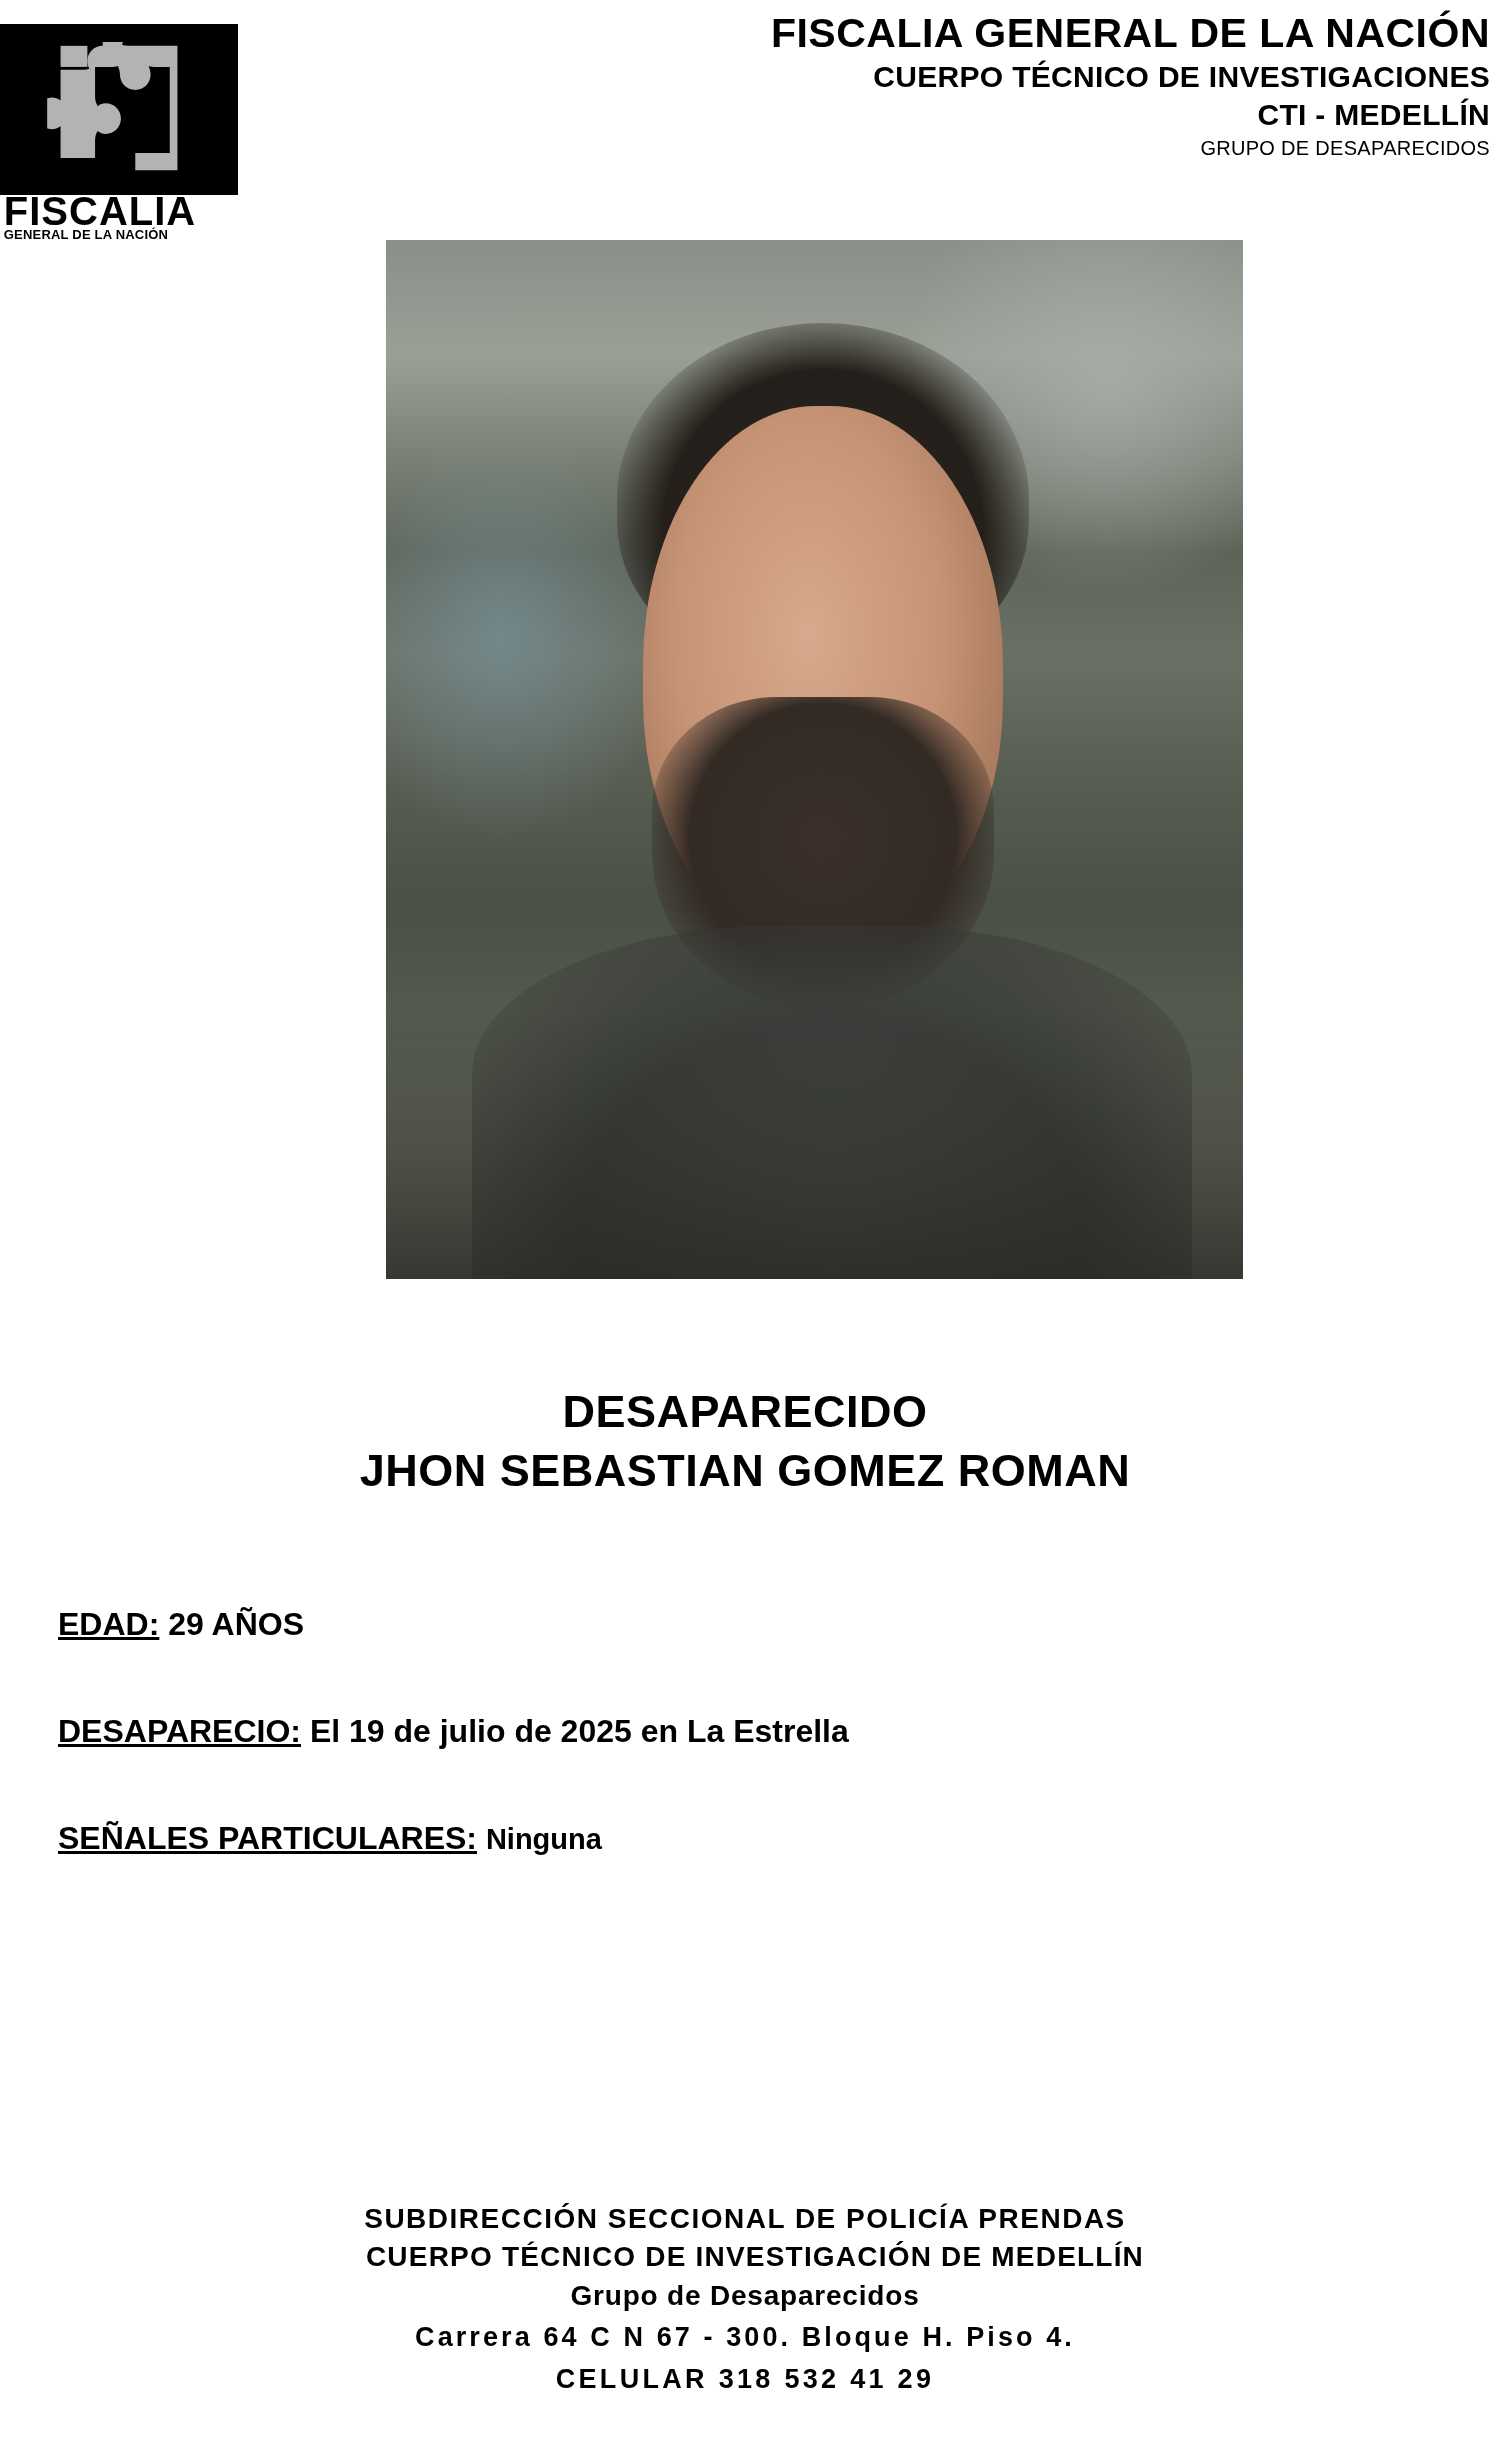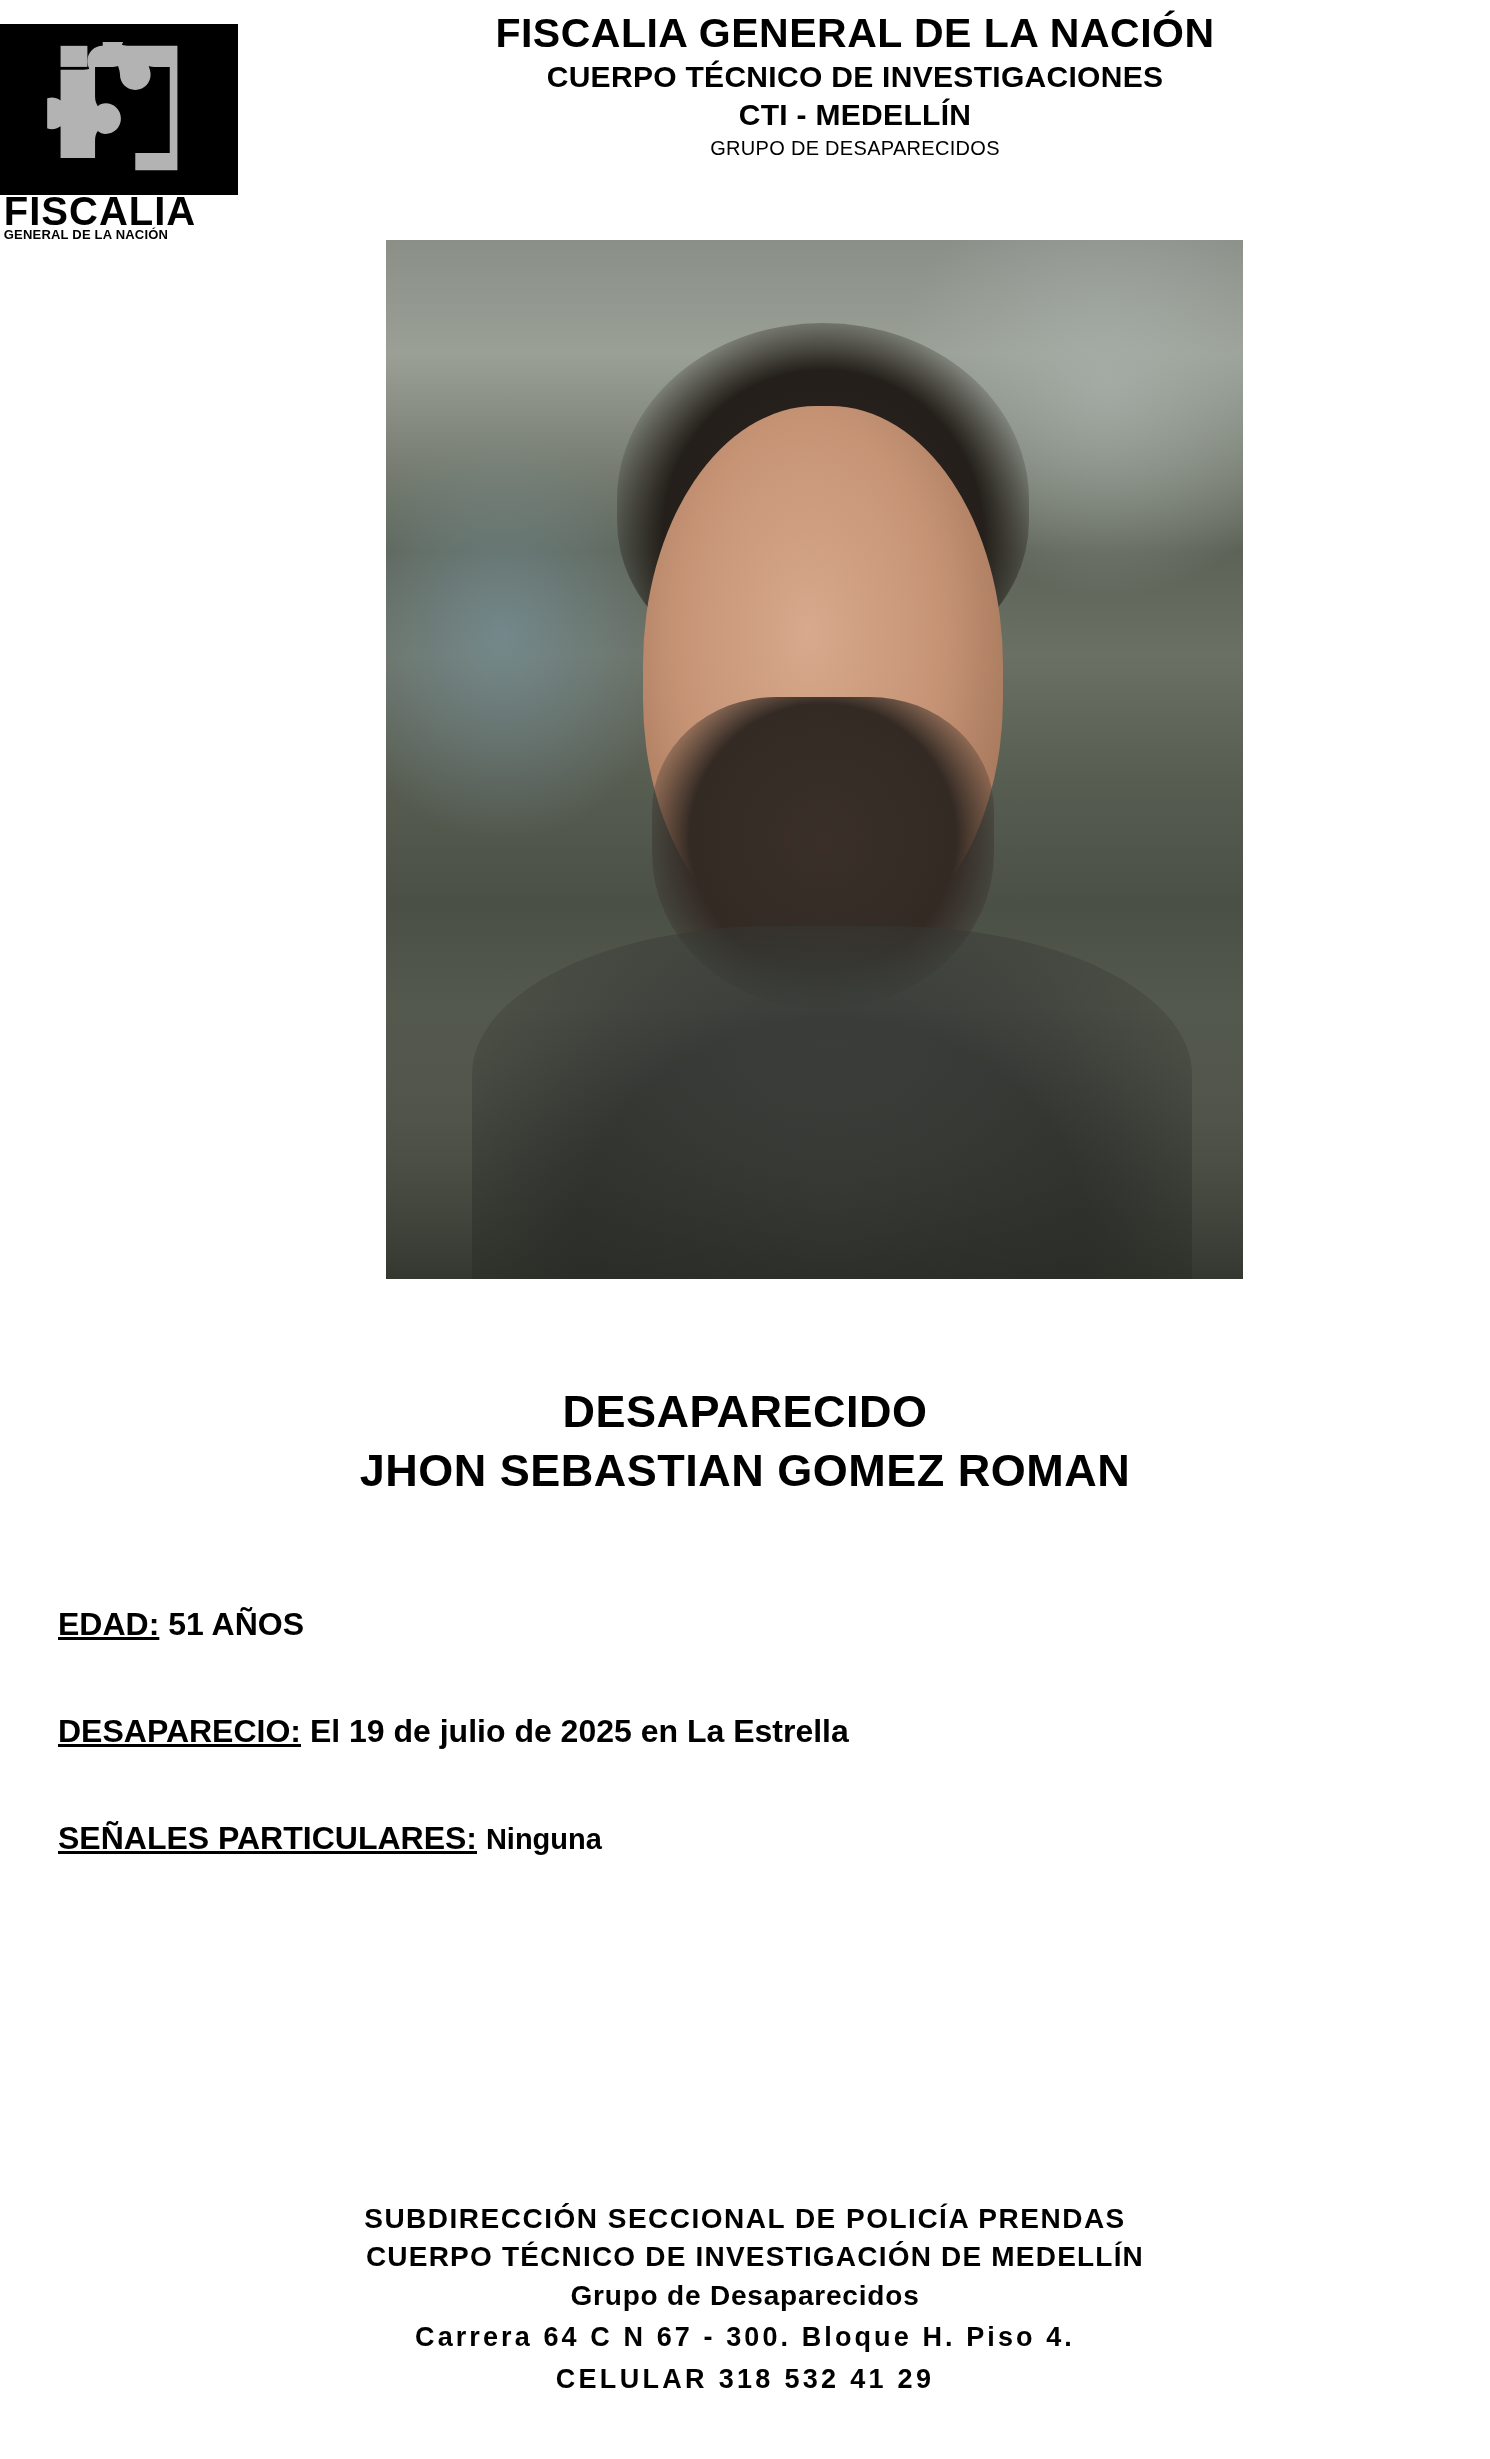--- a/index.html
+++ b/index.html
@@ -65,21 +65,21 @@
     line-height: 13.4px;
     display: block;
     color: #000;
   }
 
   .header-text {
     position: absolute;
     left: 238px;
     right: 0;
     top: 7.7px;
-    text-align: center;
+    text-align: right;
     margin-left: 40px;
   }
   .org-line-1 {
     font-size: 41px;
     font-weight: bold;
     letter-spacing: 0.5px;
     line-height: 50px;
     margin-left: -58px;
   }
   .org-line-2 {
@@ -322,21 +322,21 @@
 
 <div class="title-block">
   <div class="title-missing">DESAPARECIDO</div>
   <div class="title-name">JHON SEBASTIAN GOMEZ ROMAN</div>
 </div>
 
 <div class="fields">
 
   <div class="field f-edad">
     <span class="lab">EDAD:</span>
-    <span class="val">51 AÑOS</span>
+    <span class="val">29 AÑOS</span>
   </div>
 
   <div class="field f-desaparecio">
     <span class="lab">DESAPARECIO:</span>
     <span class="val">El 19 de julio de 2025 en La Estrella</span>
   </div>
 
 
   <div class="field f-senales">
     <span class="lab">SEÑALES PARTICULARES:</span>

